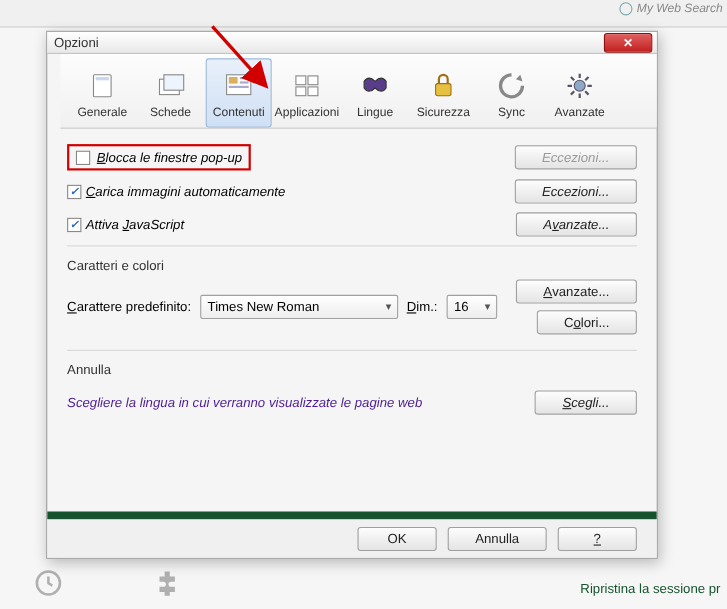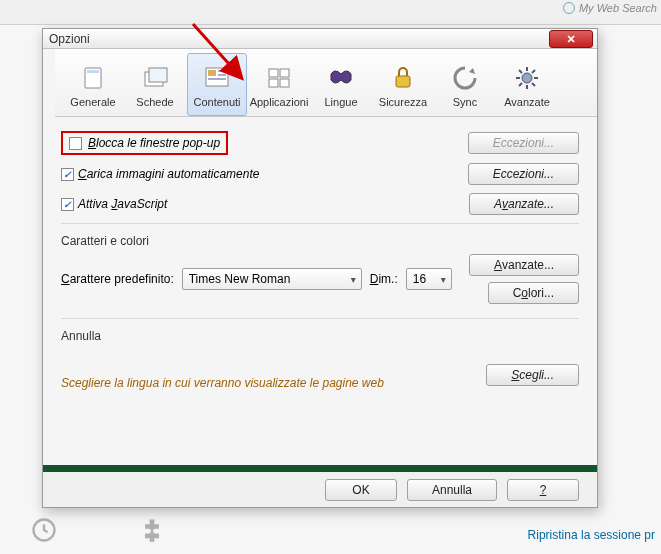--- a/index.html
+++ b/index.html
@@ -197,23 +197,22 @@
   .select.font { width: 180px; }
   .select.size { width: 46px; }
   .right-col {
     display: flex;
     flex-direction: column;
     gap: 6px;
     align-items: flex-end;
   }
   .lang-text {
     font-size: 12px;
-    color: #a16207;
+    color: #4c1d95;
     padding: 6px 0;
-    margin-top: 17px;
   }
   .u { text-decoration: underline; }
   .button-bar {
     position: absolute;
     left: 0; right: 0;
     bottom: 0;
     height: 42px;
     border-top: 7px solid #14532d;
     background: #f0f0f0;
     display: flex;
@@ -238,21 +237,21 @@
     gap: 80px;
     color: #b0b0b0;
   }
   .status-icons .sicon {
     width: 28px; height: 28px;
   }
   .restore-text {
     position: absolute;
     right: 6px;
     bottom: 12px;
-    color: #0369a1;
+    color: #14532d;
     font-size: 12px;
   }
 </style>
 </head>
 <body>
 
 <div class="backdrop">
   <div class="top-bar">
     <div class="search-hint">
       <span class="mag"></span>

